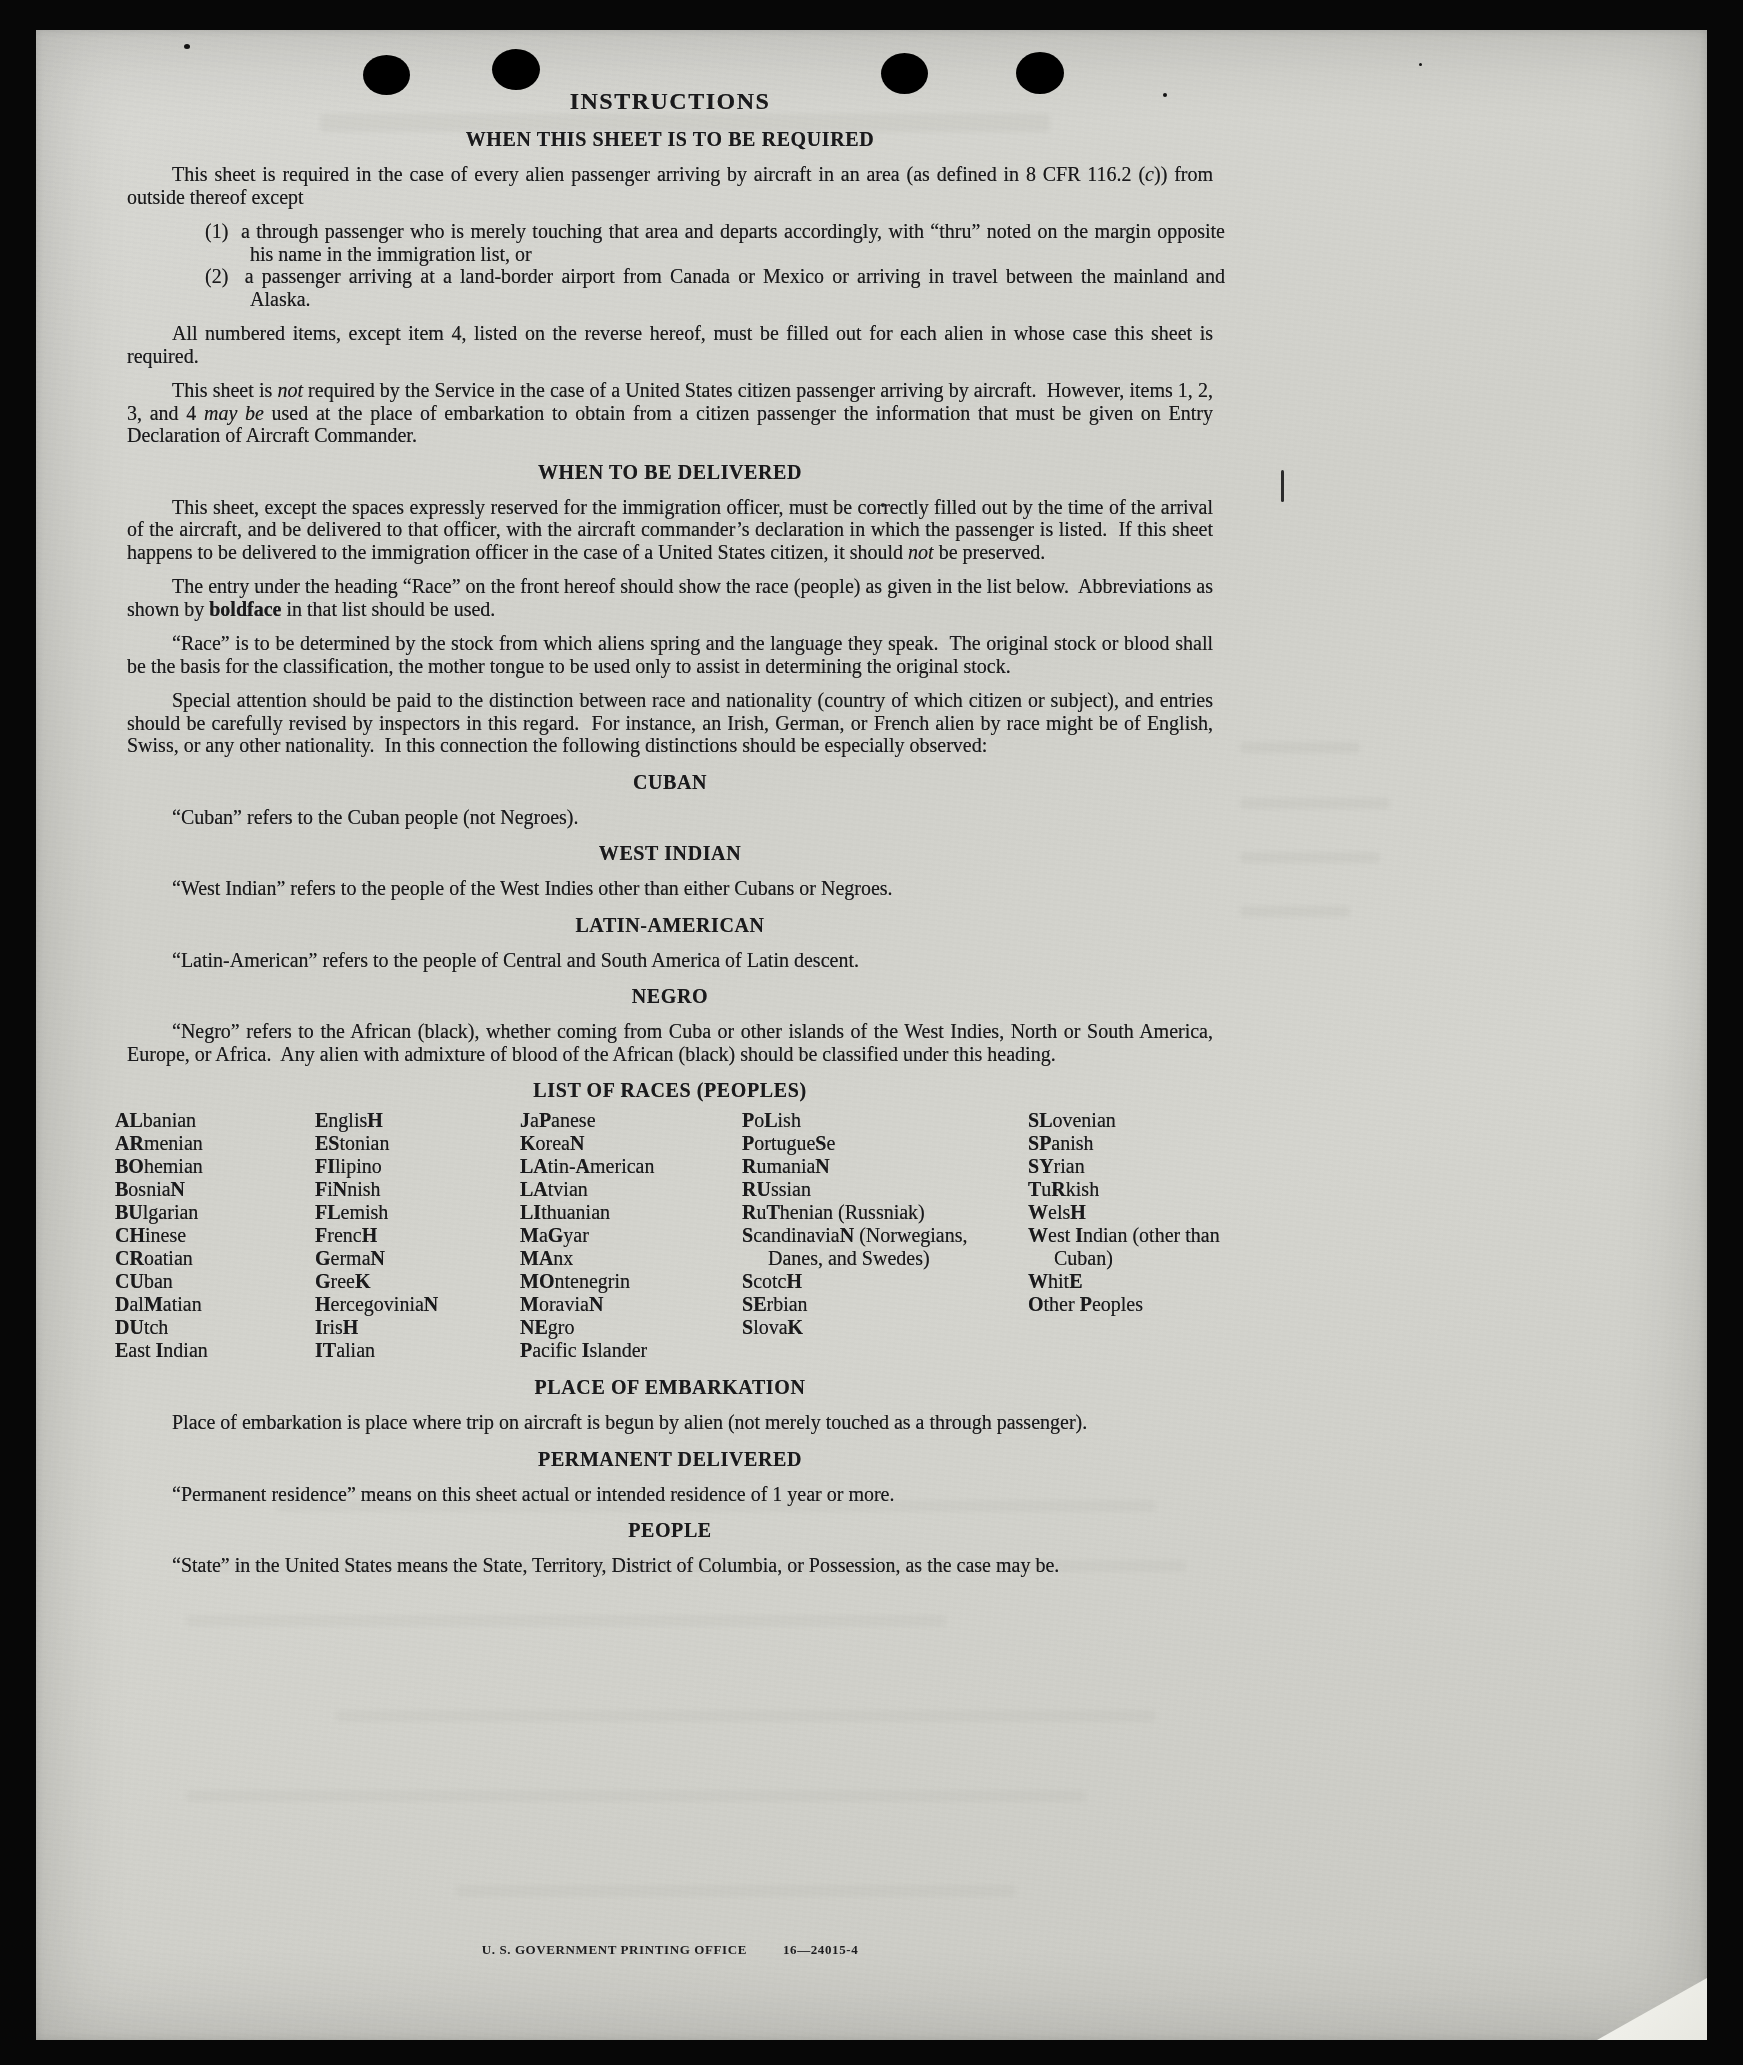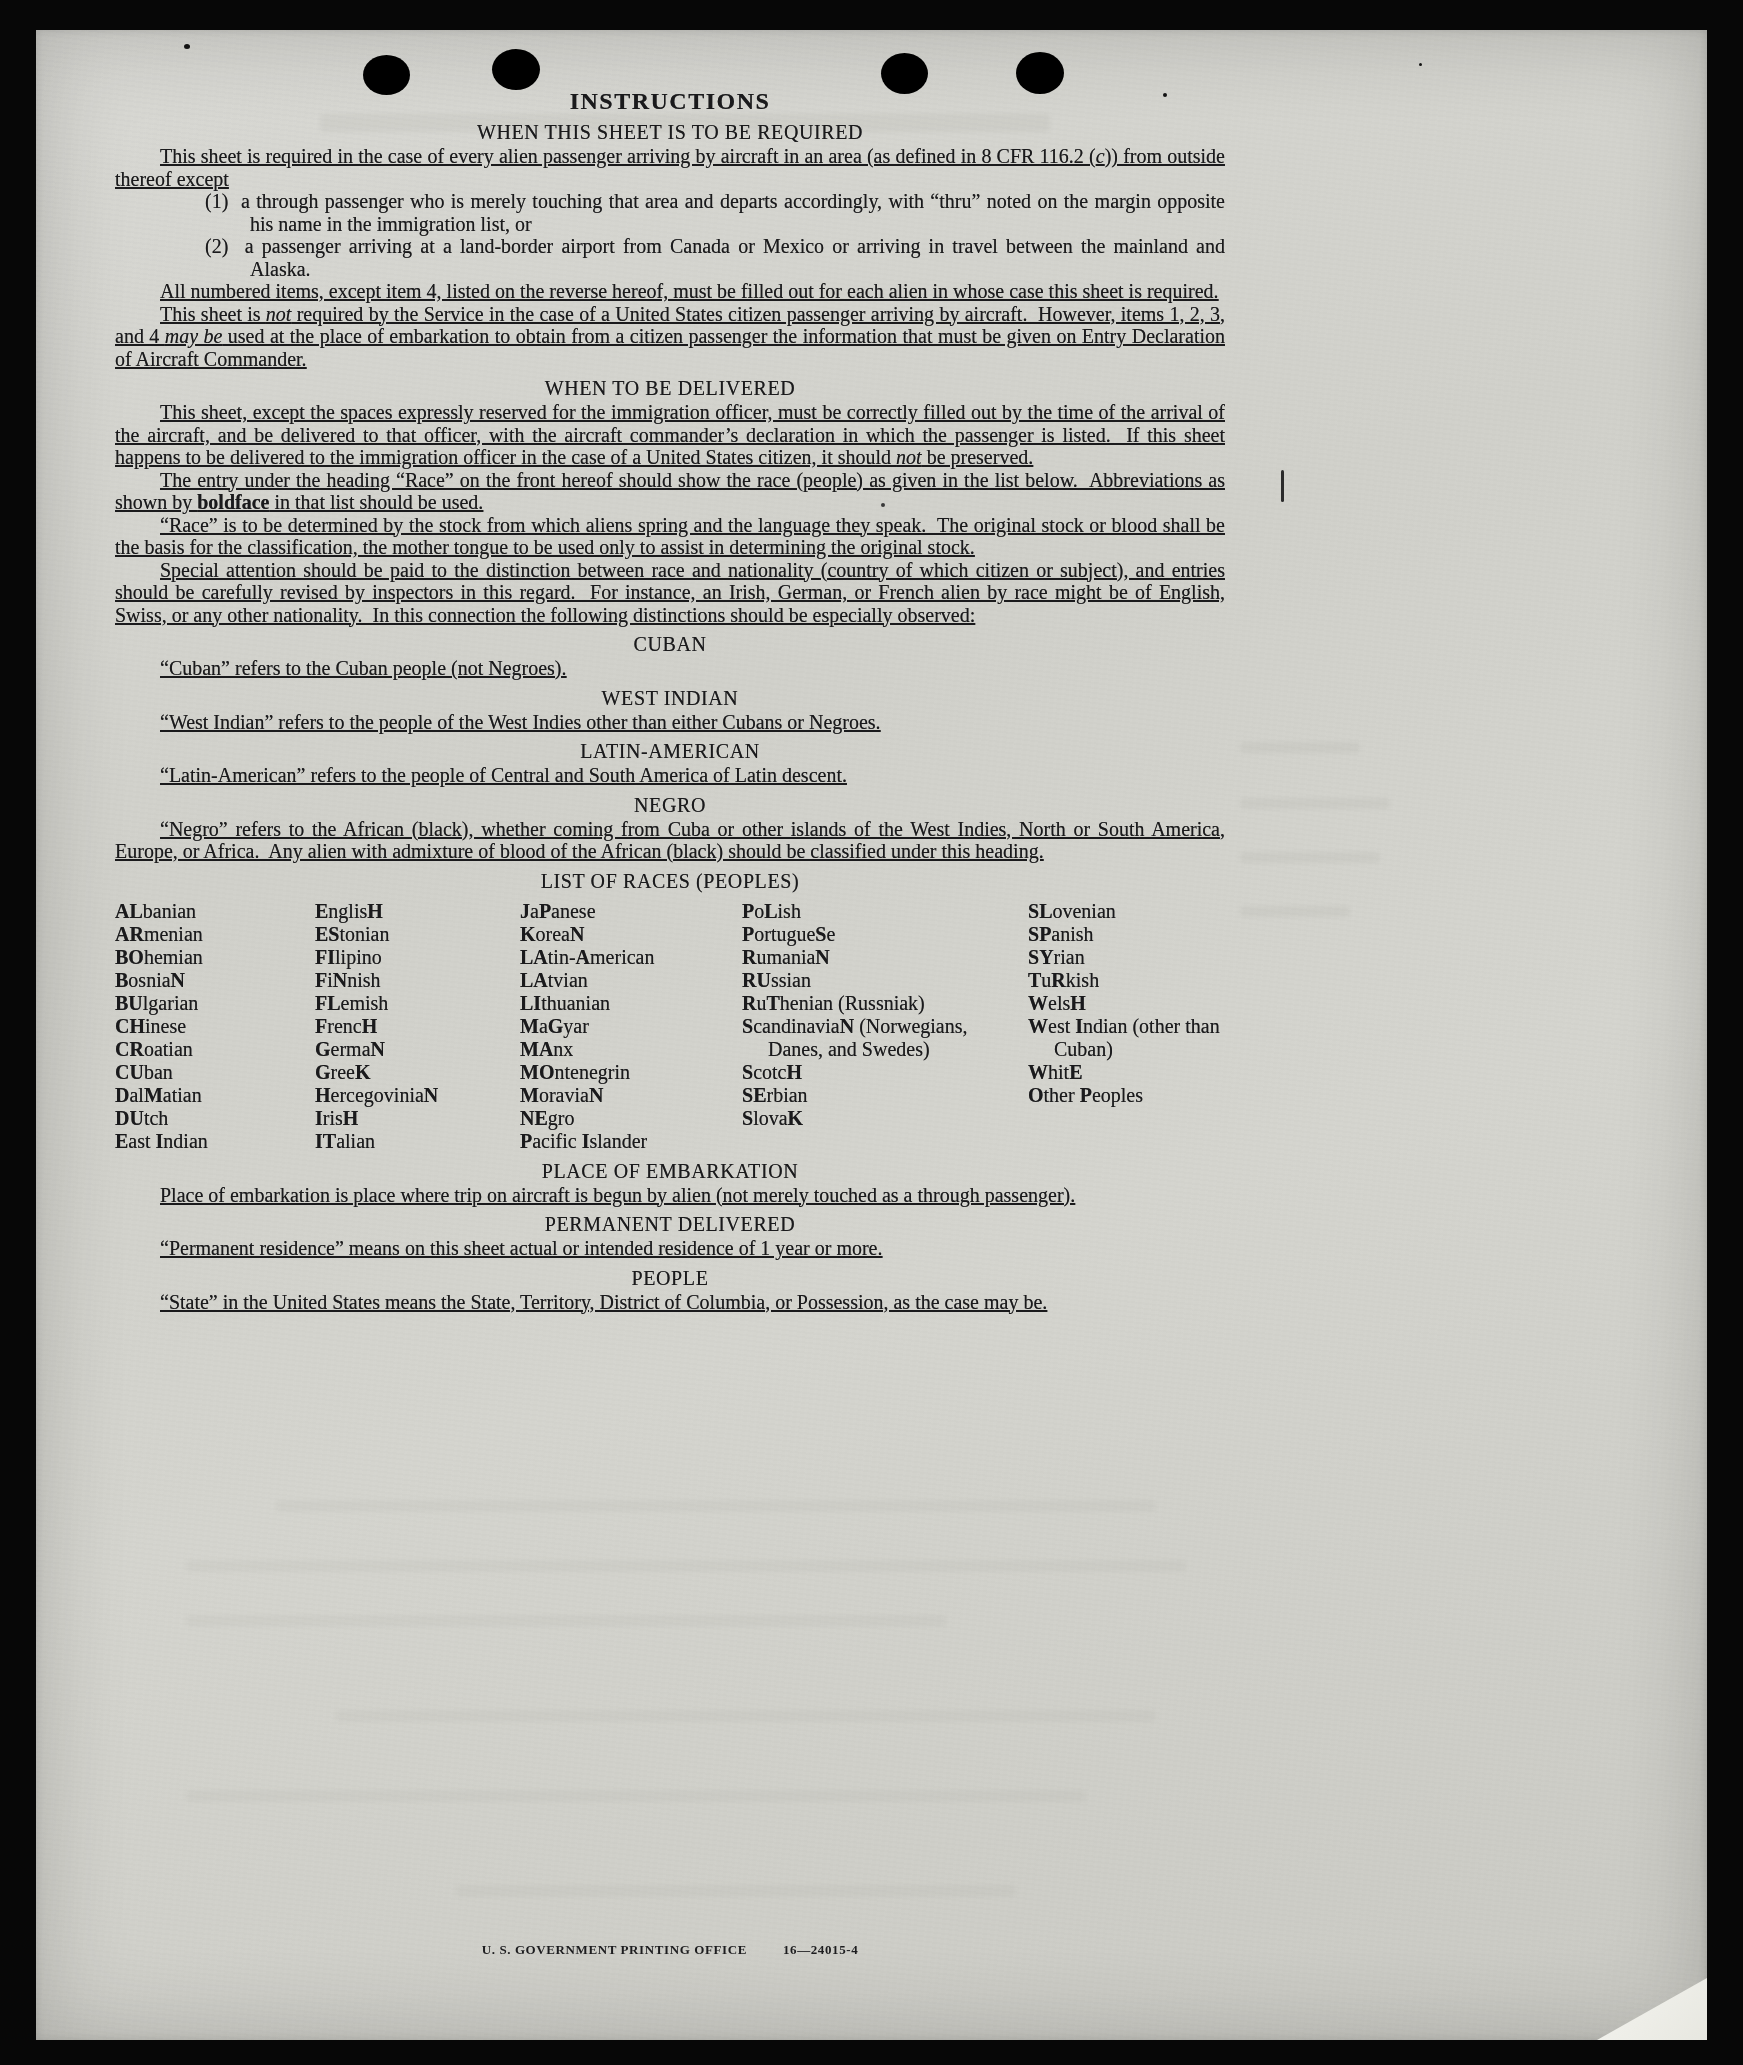--- a/index.html
+++ b/index.html
@@ -62,24 +62,24 @@
     color: #1a1a1c;
     font-size: 20px; line-height: 22.5px;
     text-align: justify;
     text-shadow: 0 0 0.6px rgba(10,10,10,0.55);
   }
   h1.doc-title {
     margin: 0; font-size: 24px; line-height: 26px;
     text-align: center; font-weight: bold; letter-spacing: 1.5px;
   }
   h2.sec {
-    margin: 7px 0 1px; font-size: 20px; line-height: 23px;
-    text-align: center; font-weight: normal; letter-spacing: 0.6px;
-  }
-  p.para { margin: 0; text-indent: 45px; text-decoration: underline; }
+    margin: 14px 0 1px; font-size: 20px; line-height: 23px;
+    text-align: center; font-weight: bold; letter-spacing: 0.6px;
+  }
+  p.para { margin: 12px; text-indent: 45px; }
   p.num-item { margin: 0; padding-left: 135px; text-indent: -45px; }
 
   
   .races-grid {
     display: grid;
     grid-template-columns: 200px 205px 222px 286px 197px;
     margin-top: 7px;
     text-align: left;
     line-height: 23px;
   }

